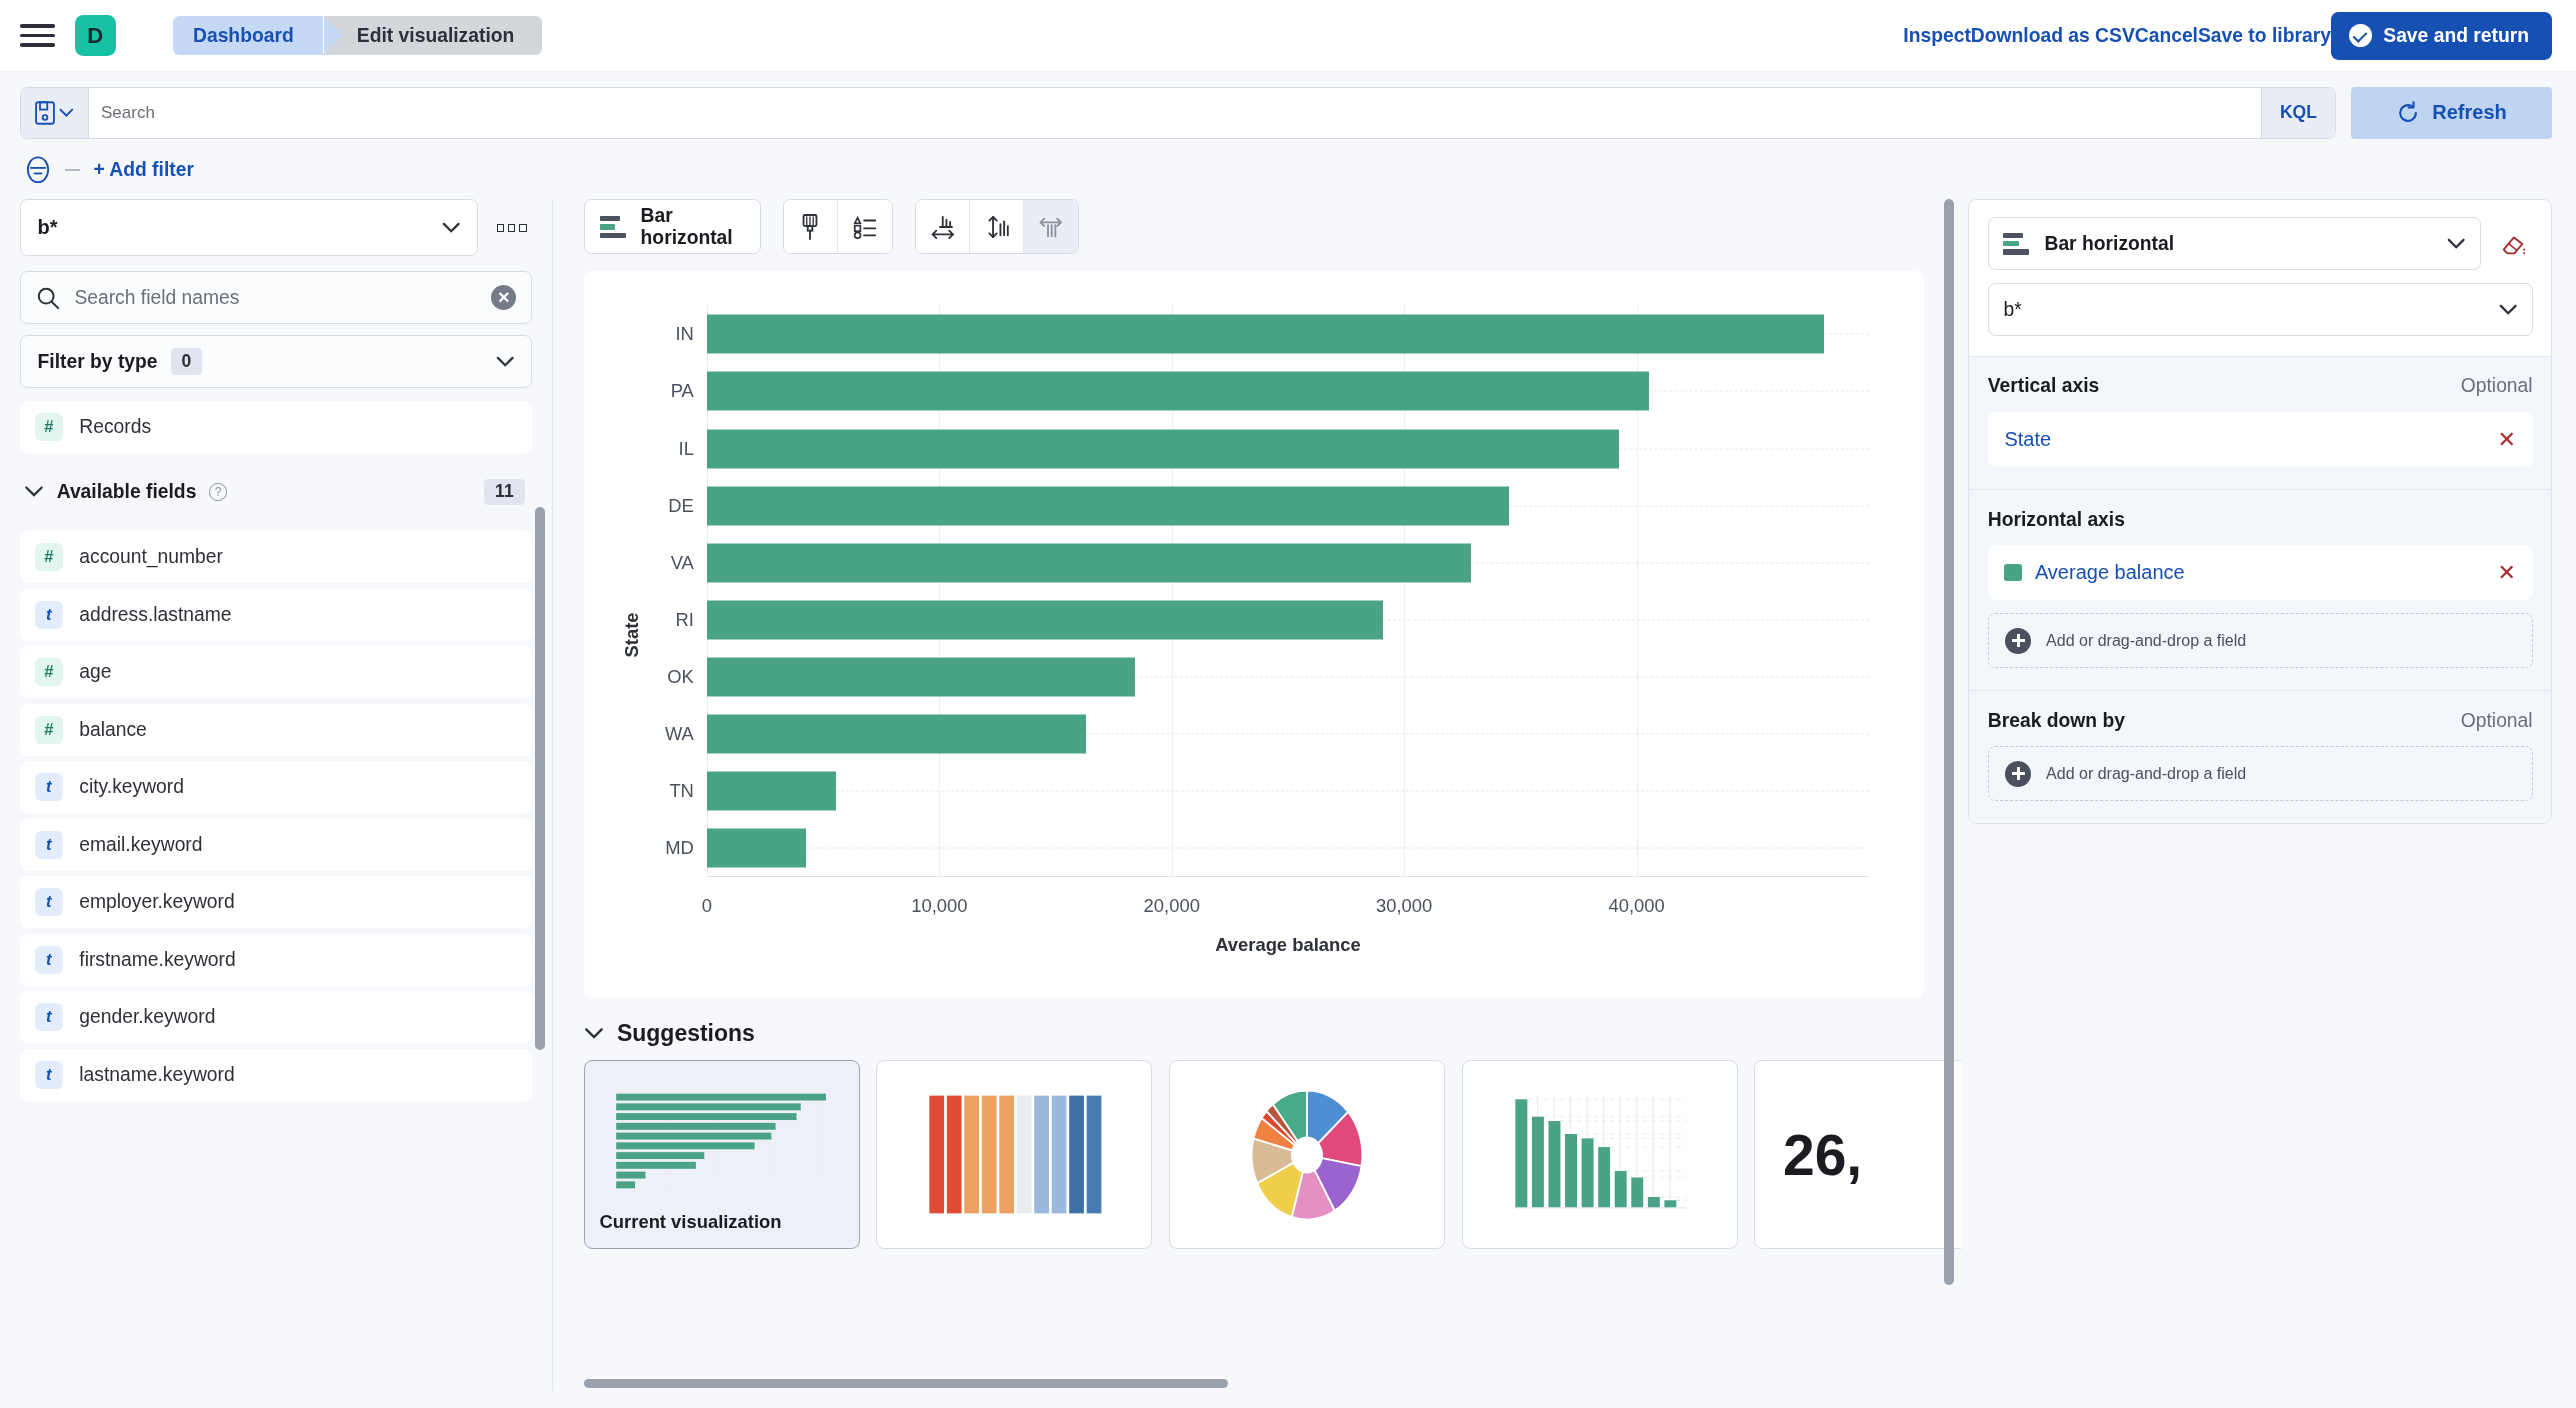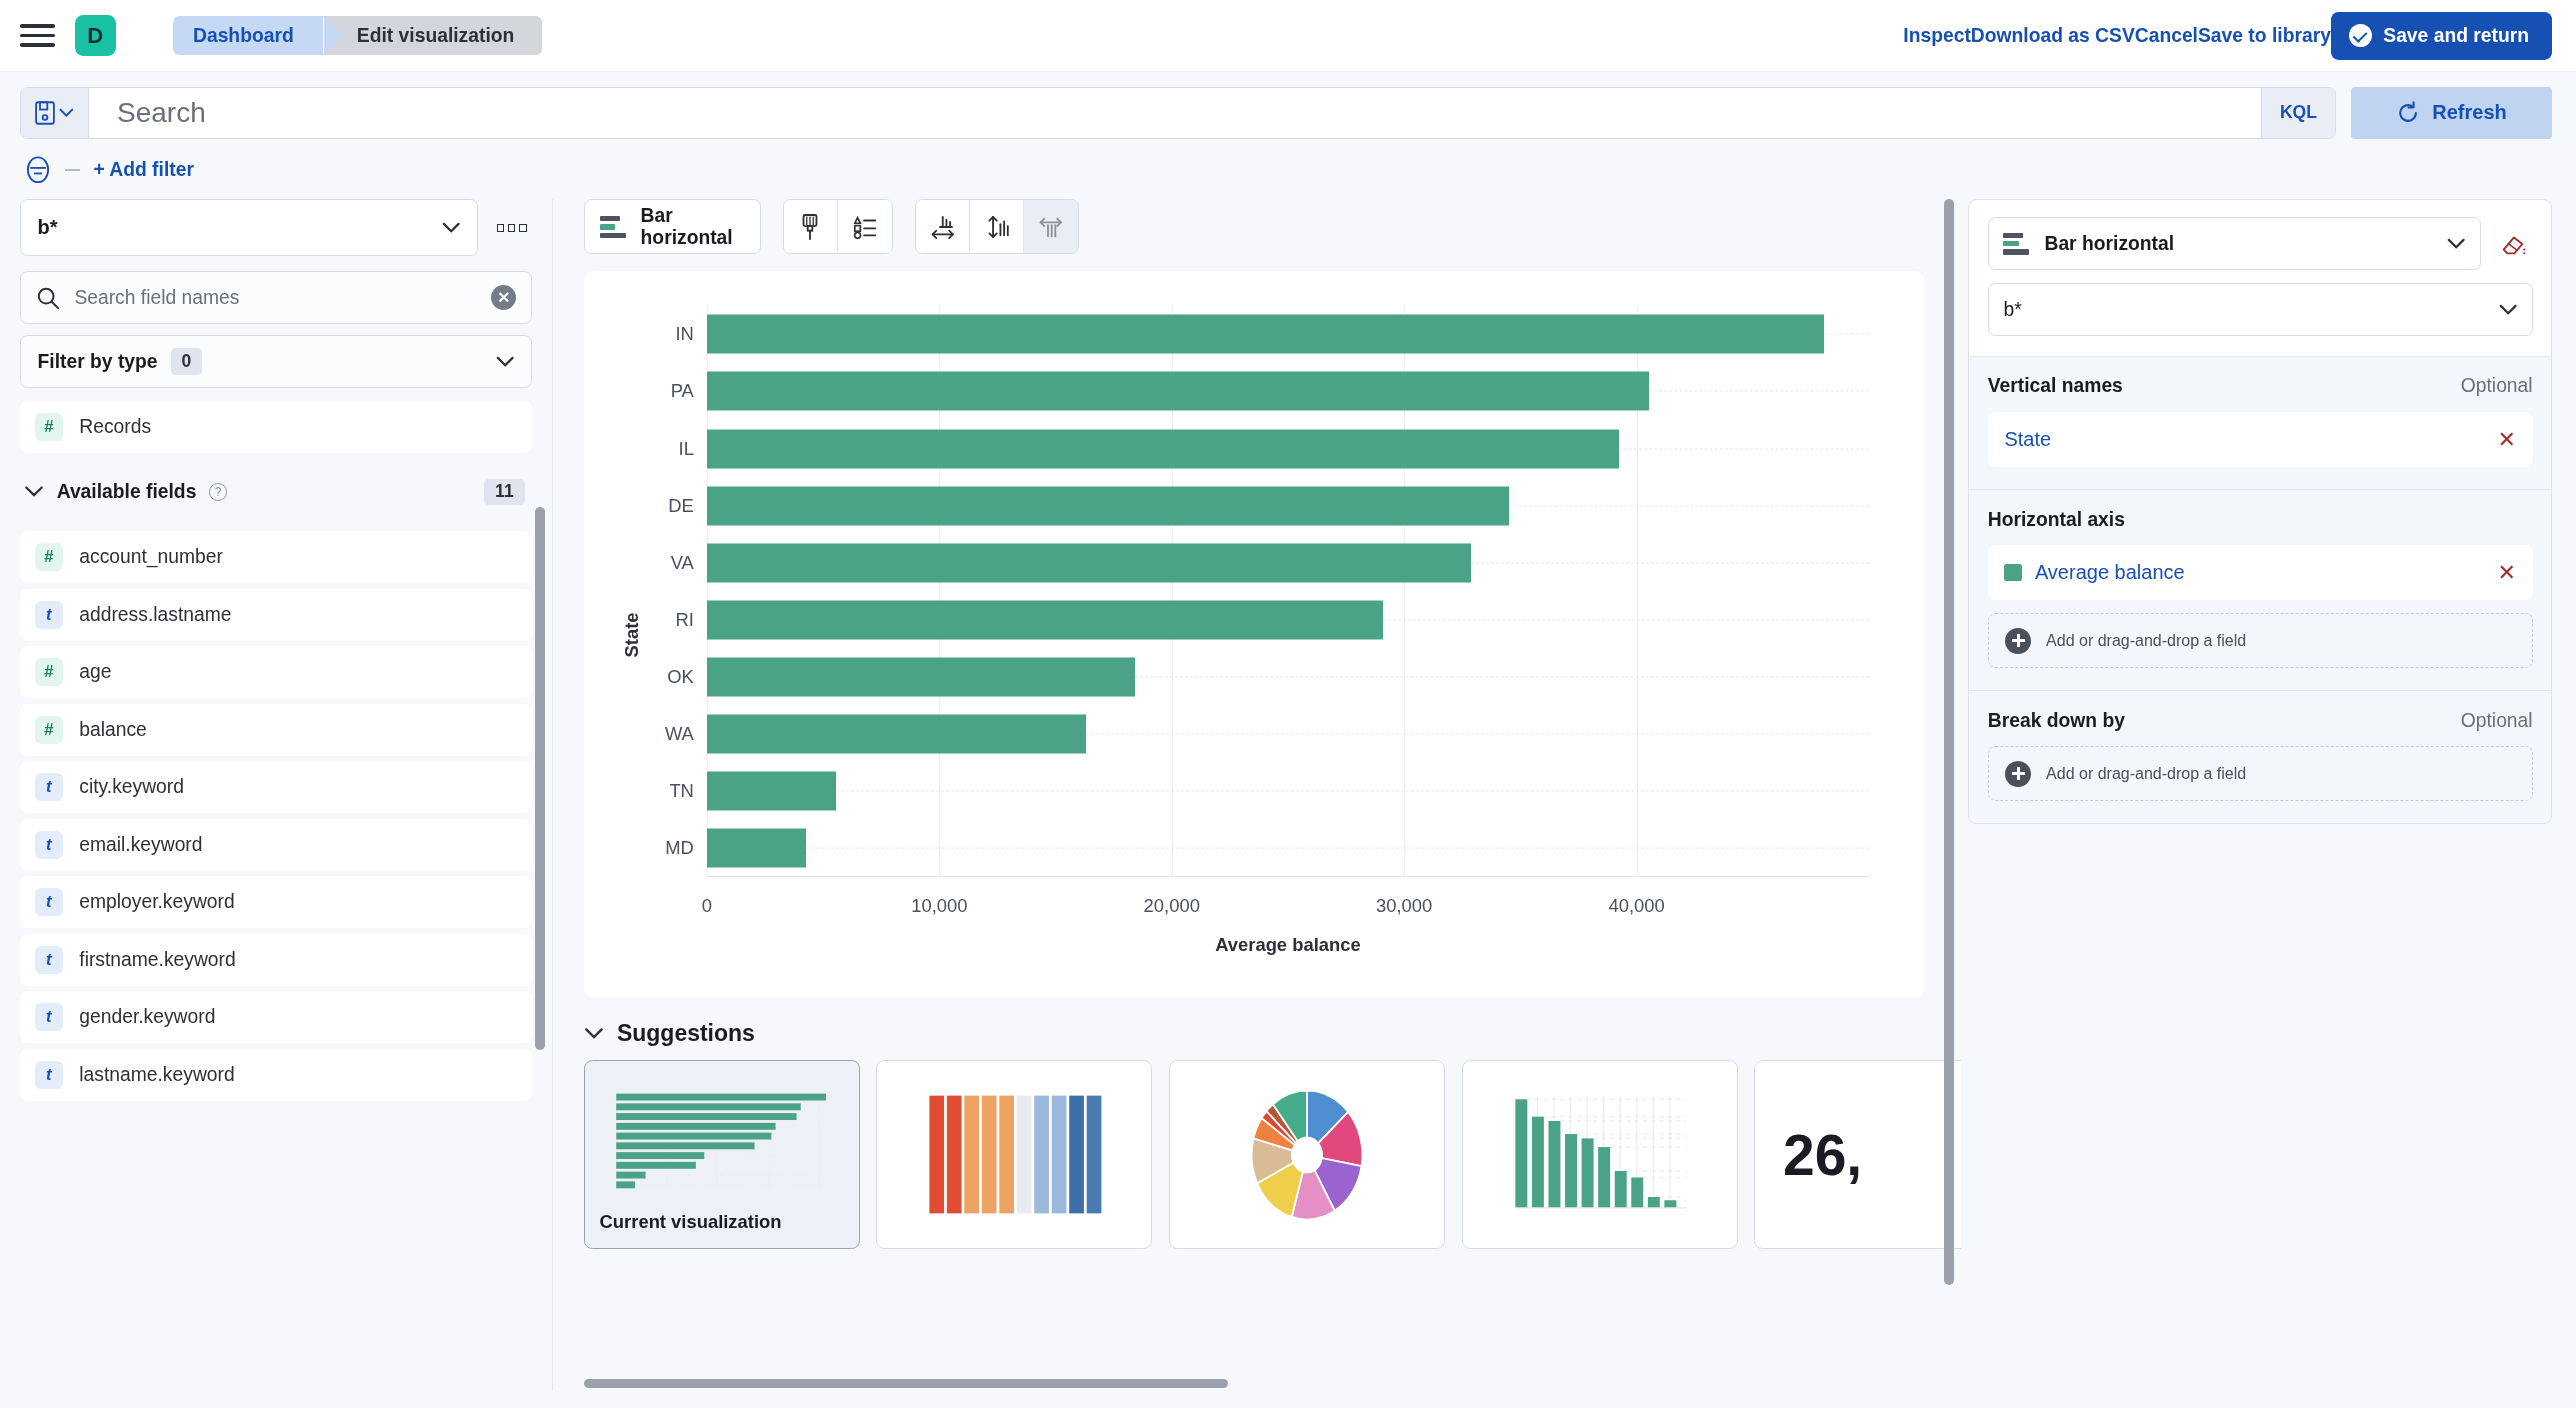--- a/index.html
+++ b/index.html
@@ -86,21 +86,21 @@
     flex: 1; display:flex; align-items:stretch;
     background:#fff; border:0.9px solid #d5dae5; border-radius: 7.4px;
     height: 52px; overflow:hidden;
   }
   .saved-query-btn {
     width: 68px; background:#e9edf5; border-right:0.9px solid #d5dae5;
     display:flex; align-items:center; justify-content:center; gap:3.7px; cursor:pointer;
   }
   .search-input {
     flex:1; border:none; outline:none; background:transparent;
-    font-size: 28px; padding: 0 28px; color:#0f172a;
+    font-size: 17px; padding: 0 12px; color:#0f172a;
     font-family: "Liberation Sans", sans-serif;
   }
   .search-input::placeholder { color:#6a6f7a; }
   .kql-badge {
     display:flex; align-items:center; padding: 0 18.4px;
     background:#e9edf5; border-left:0.9px solid #d5dae5;
     font-size:17.5px; font-weight:700; color:#1750b3; cursor:pointer;
   }
   .refresh-btn {
     width: 201px; height: 52px; border-radius: 4px;
@@ -776,21 +776,21 @@
         <div class="cfg-select2">
           <span>b*</span>
           <svg class="chev" style="margin-left:auto" width="18.4" height="12" viewBox="0 0 20 13">
             <path d="M2 2 L10 10 L18 2" fill="none" stroke="#2d3038" stroke-width="2.4" stroke-linecap="round"></path>
           </svg>
         </div>
       </div>
       <div id="cfggroups">
           <div class="cfg-group">
             <div class="cfg-group-head">
-              <span class="t">Vertical names</span>
+              <span class="t">Vertical axis</span>
               <span class="opt">Optional</span>
             </div>
             <div class="dim-chip">
               <span class="nm">State</span>
               <span class="rm">✕</span>
             </div>
           </div>
           <div class="cfg-group">
             <div class="cfg-group-head">
               <span class="t">Horizontal axis</span>

